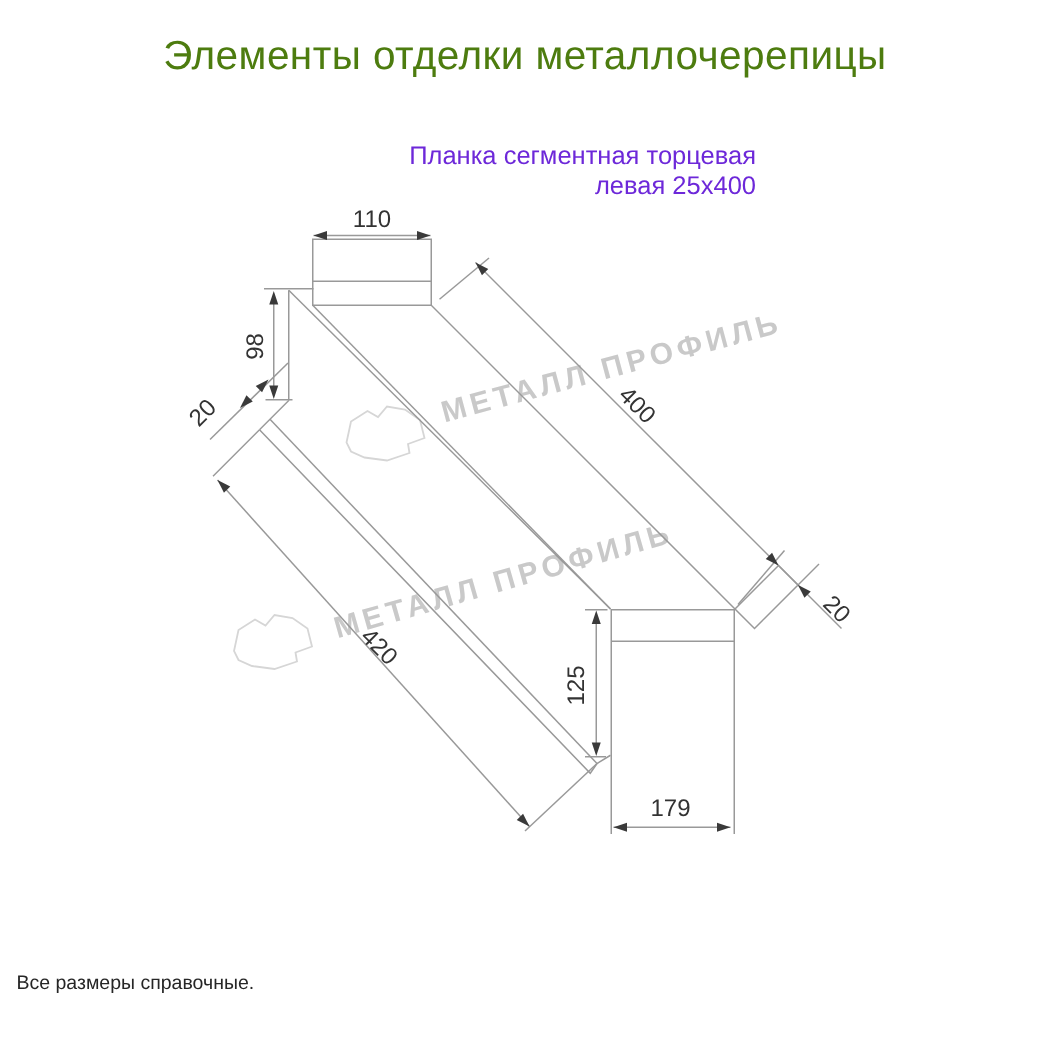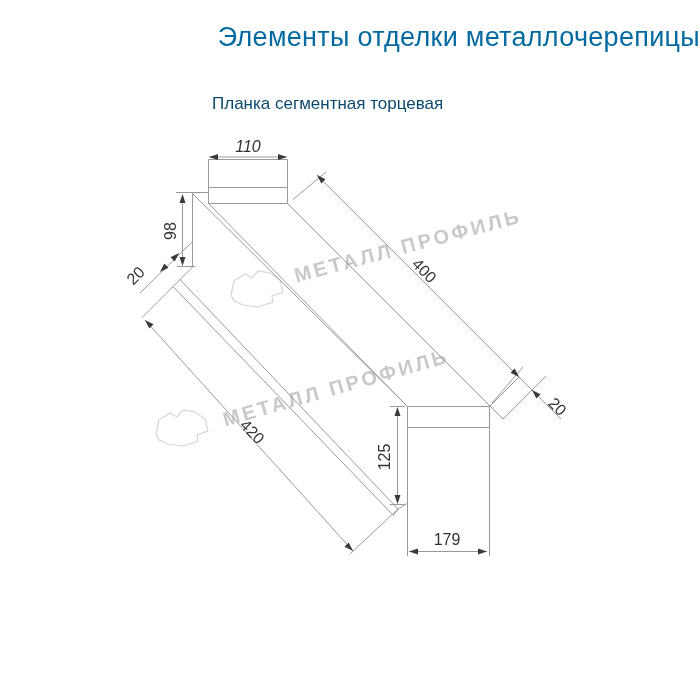--- a/index.html
+++ b/index.html
@@ -2,26 +2,26 @@
 <html><head>
 <meta charset="utf-8">
 <style>
   html,body{margin:0;padding:0;}
   body{
     width:700px;height:700px;position:relative;background:#ffffff;
     font-family:"Liberation Sans", sans-serif;overflow:hidden;
   }
   .abs{position:absolute;}
   .page-title{
-    left:0;top:22px;width:700px;text-align:right;
-    font-size:27px;color:#0369a1;letter-spacing:.3px;white-space:nowrap;
+    left:0;top:22px;width:700px;text-align:center;
+    font-size:27px;color:#4d7c0f;letter-spacing:.3px;white-space:nowrap;
   }
   .subtitle{
-    left:212px;top:94px;width:292px;text-align:left;
-    font-size:17px;color:#0c4a6e;line-height:20px;
+    left:212px;top:94px;width:292px;text-align:right;
+    font-size:17px;color:#6d28d9;line-height:20px;
   }
   .watermark{
     white-space:nowrap;font-size:20px;font-weight:700;
     letter-spacing:3px;color:#c9c9c9;user-select:none;
   }
   .wm1{left:408px;top:246px;transform:translate(-50%,-50%) rotate(-15deg);}
   .wm2{left:336px;top:388px;transform:translate(-50%,-50%) rotate(-16deg);}
   .dim-label{
     font-size:16px;color:#333;white-space:nowrap;
     transform:translate(-50%,-50%);
@@ -36,20 +36,21 @@
   .ln{stroke:#999;stroke-width:1;fill:none;}
   .cloud{stroke:#d6d6d6;stroke-width:1.2;fill:none;}
   .ah{fill:#3a3a3a;stroke:none;}
 </style>
 </head>
 <body>
 
 <div class="abs page-title">Элементы отделки металлочерепицы</div>
 <div class="abs subtitle">
   <div>Планка сегментная торцевая</div>
+  <div>левая 25х400</div>
 </div>
 
 <div class="abs watermark wm1">МЕТАЛЛ ПРОФИЛЬ</div>
 <div class="abs watermark wm2">МЕТАЛЛ ПРОФИЛЬ</div>
 
 <svg class="abs draw" width="700" height="700" viewBox="0 0 700 700">
 
   <g>
     <path class="cloud" d="M231,295 L234,281 L245,274 L252,278 L258,271 L270,273 L280,280 L283,292 L272,296 L273,302 L258,307 L243,305 L234,301 Z"></path>
   </g>
@@ -127,23 +128,24 @@
     <polygon class="ah" points="353,551 348.7,542.5 344.5,546.7"></polygon>
 
     <polygon class="ah" points="397.5,407 394.5,416 400.5,416"></polygon>
     <polygon class="ah" points="397.5,504 394.5,495 400.5,495"></polygon>
 
     <polygon class="ah" points="409,551.5 418,548.5 418,554.5"></polygon>
     <polygon class="ah" points="487,551.5 478,548.5 478,554.5"></polygon>
   </g>
 </svg>
 
-<div class="abs dim-label" style="left:248px;top:147px;font-style:italic;">110</div>
+<div class="abs dim-label" style="left:248px;top:147px;">110</div>
 <div class="abs dim-label r90" style="left:171px;top:231px;">98</div>
 <div class="abs dim-label rm45" style="left:136px;top:276px;">20</div>
 <div class="abs dim-label r45" style="left:424px;top:271px;">400</div>
 <div class="abs dim-label r45" style="left:252px;top:432px;">420</div>
 <div class="abs dim-label r45" style="left:557px;top:407px;">20</div>
 <div class="abs dim-label r90" style="left:385px;top:457px;">125</div>
 <div class="abs dim-label" style="left:447px;top:540px;">179</div>
 
 <div class="abs footer">
+  <div>Все размеры справочные.</div>
 </div>
 
 </body></html>

